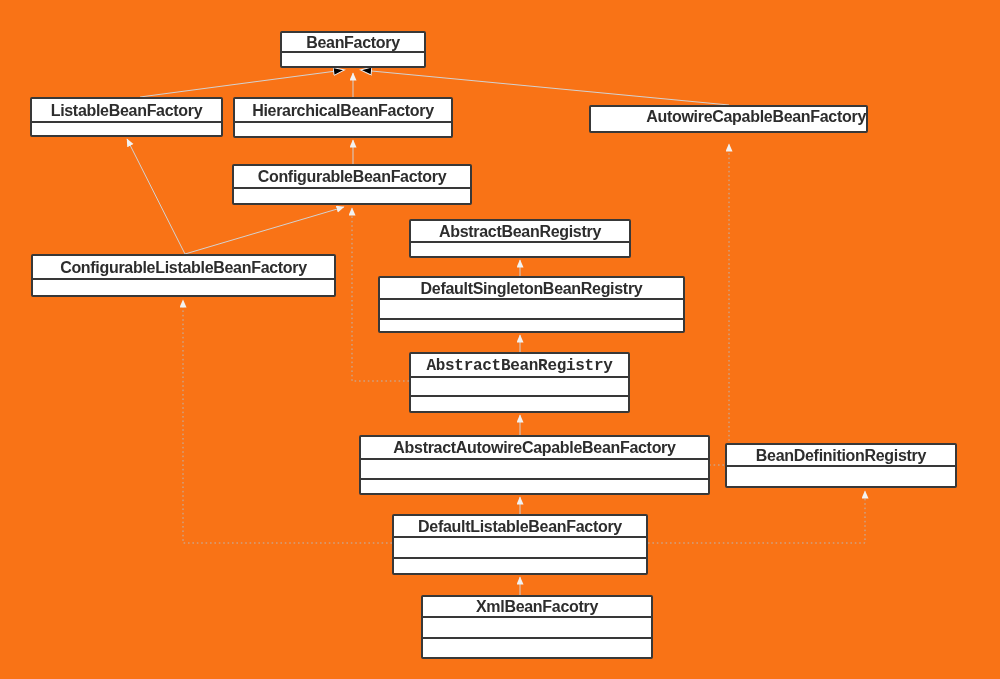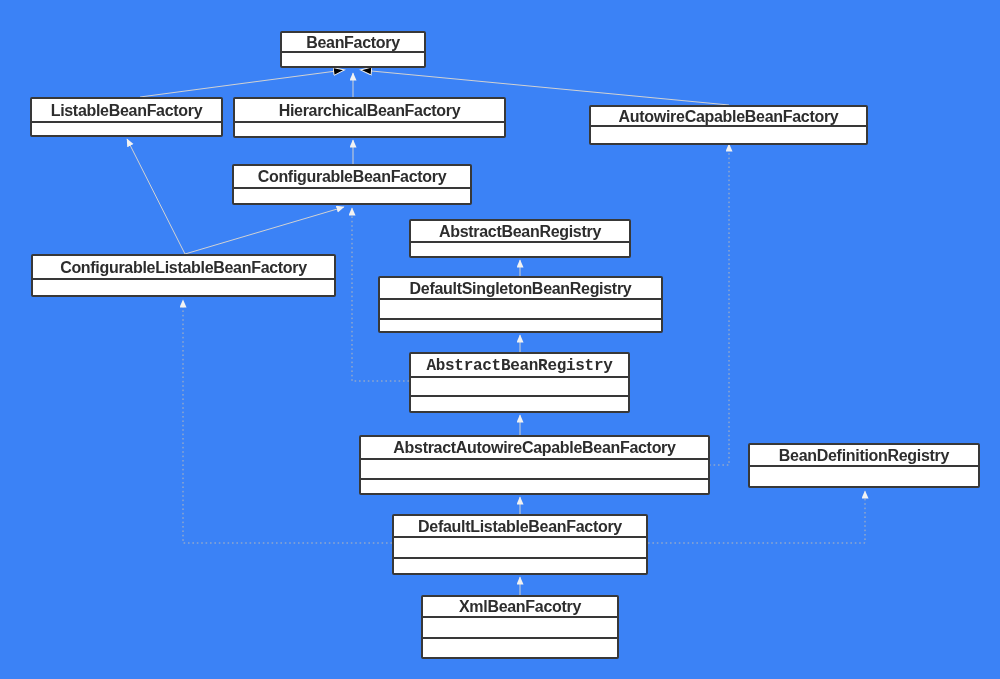--- a/index.html
+++ b/index.html
@@ -4,21 +4,21 @@
 <style>
   html, body {
     margin: 0;
     padding: 0;
     background: #000000;
   }
   #diagram {
     position: relative;
     width: 1000px;
     height: 679px;
-    background: #3b82f6;
+    background: #f97316;
     overflow: hidden;
     font-family: "Liberation Sans", sans-serif;
   }
   #edges {
     position: absolute;
     left: 0;
     top: 0;
     width: 1000px;
     height: 679px;
   }
@@ -93,62 +93,62 @@
   </svg>
 
 <div class="node" style="left: 280px; top: 31px; width: 146px; height: 37px;">
       <div class="title" style="height: 17px;">BeanFactory</div>
       <div class="comp" style="flex-grow: 20;"></div>
     </div>
     <div class="node" style="left: 30px; top: 97px; width: 193px; height: 40px;">
       <div class="title" style="height: 21px;">ListableBeanFactory</div>
       <div class="comp" style="flex-grow: 19;"></div>
     </div>
-    <div class="node" style="left: 233px; top: 97px; width: 273px; height: 41px;">
+    <div class="node" style="left: 233px; top: 97px; width: 220px; height: 41px;">
       <div class="title" style="height: 21px;">HierarchicalBeanFactory</div>
       <div class="comp" style="flex-grow: 20;"></div>
     </div>
-    <div class="node" style="left: 589px; top: 105px; width: 279px; height: 40px;">
+    <div class="node" style="left: 589px; top: 105px; width: 279px; height: 28px; align-items: flex-end;">
       <div class="title" style="height: 17px;">AutowireCapableBeanFactory</div>
       <div class="comp" style="flex-grow: 19;"></div>
     </div>
     <div class="node" style="left: 232px; top: 164px; width: 240px; height: 41px;">
       <div class="title" style="height: 20px;">ConfigurableBeanFactory</div>
       <div class="comp" style="flex-grow: 21;"></div>
     </div>
     <div class="node" style="left: 409px; top: 219px; width: 222px; height: 39px;">
       <div class="title" style="height: 19px;">AbstractBeanRegistry</div>
       <div class="comp" style="flex-grow: 20;"></div>
     </div>
     <div class="node" style="left: 31px; top: 254px; width: 305px; height: 43px;">
       <div class="title" style="height: 21px;">ConfigurableListableBeanFactory</div>
       <div class="comp" style="flex-grow: 22;"></div>
     </div>
-    <div class="node" style="left: 378px; top: 276px; width: 285px; height: 57px; text-align: center;">
+    <div class="node" style="left: 378px; top: 276px; width: 307px; height: 57px; text-align: center;">
       <div class="title" style="height: 19px;">DefaultSingletonBeanRegistry</div>
       <div class="comp" style="flex-grow: 23;"></div>
       <div class="comp" style="flex-grow: 15;"></div>
     </div>
     <div class="node" style="left: 409px; top: 352px; width: 221px; height: 61px;">
       <div class="title" style="height: 21px; font-family: Liberation Mono, monospace;">AbstractBeanRegistry</div>
       <div class="comp" style="flex-grow: 22;"></div>
       <div class="comp" style="flex-grow: 18;"></div>
     </div>
     <div class="node" style="left: 359px; top: 435px; width: 351px; height: 60px;">
       <div class="title" style="height: 20px;">AbstractAutowireCapableBeanFactory</div>
       <div class="comp" style="flex-grow: 23;"></div>
       <div class="comp" style="flex-grow: 17;"></div>
     </div>
-    <div class="node" style="left: 748px; top: 443px; width: 232px; height: 45px;">
+    <div class="node" style="left: 725px; top: 443px; width: 232px; height: 45px;">
       <div class="title" style="height: 19px;">BeanDefinitionRegistry</div>
       <div class="comp" style="flex-grow: 26;"></div>
     </div>
     <div class="node" style="left: 392px; top: 514px; width: 256px; height: 61px; justify-content: center;">
       <div class="title" style="height: 19px;">DefaultListableBeanFactory</div>
       <div class="comp" style="flex-grow: 24;"></div>
       <div class="comp" style="flex-grow: 18;"></div>
     </div>
-    <div class="node" style="left: 421px; top: 595px; width: 198px; height: 64px;">
+    <div class="node" style="left: 421px; top: 595px; width: 232px; height: 64px;">
       <div class="title" style="height: 18px;">XmlBeanFacotry</div>
       <div class="comp" style="flex-grow: 24;"></div>
       <div class="comp" style="flex-grow: 22;"></div>
     </div>
   </div>
 
 </body></html>

